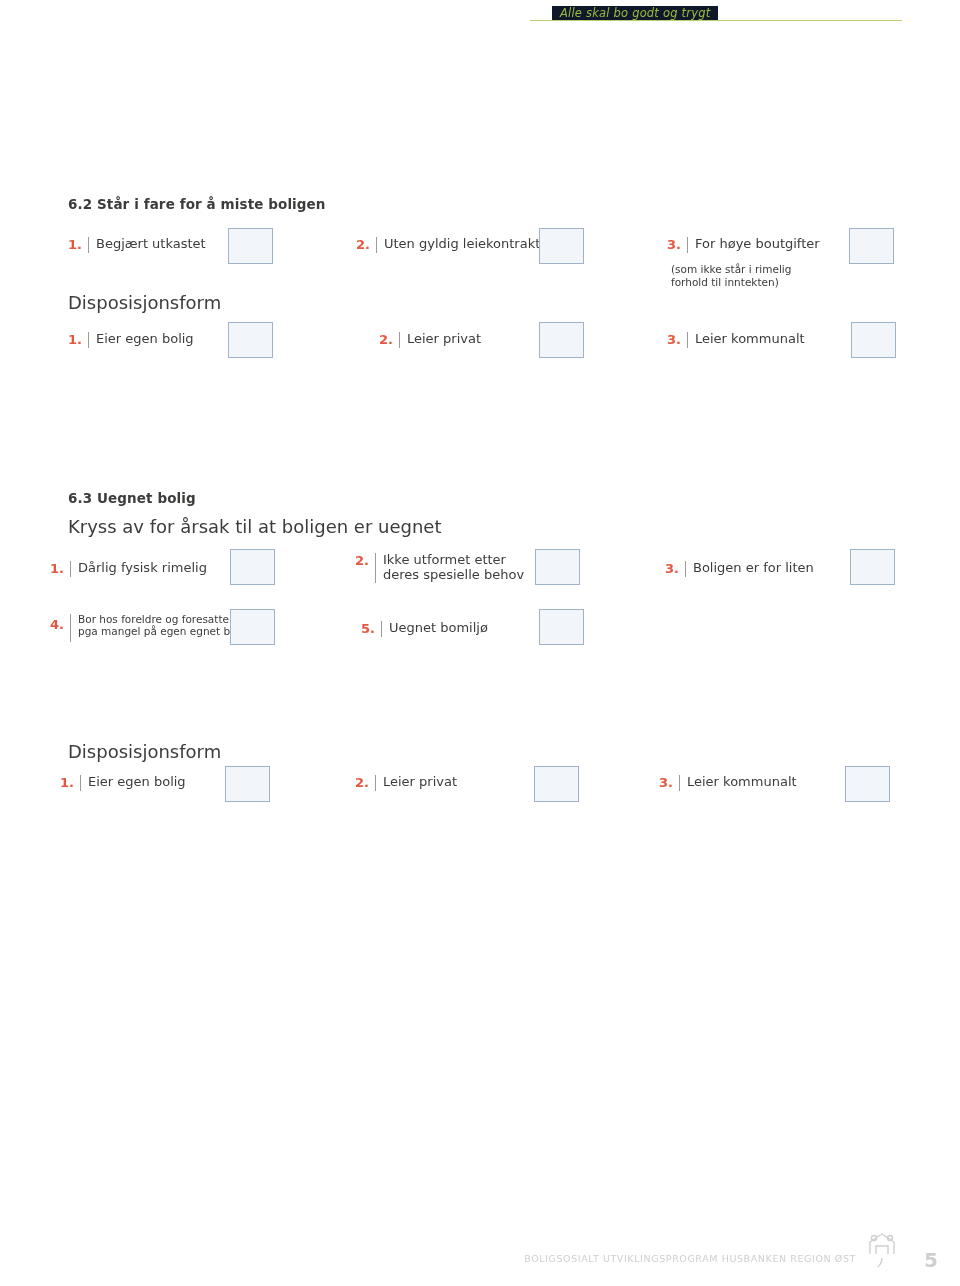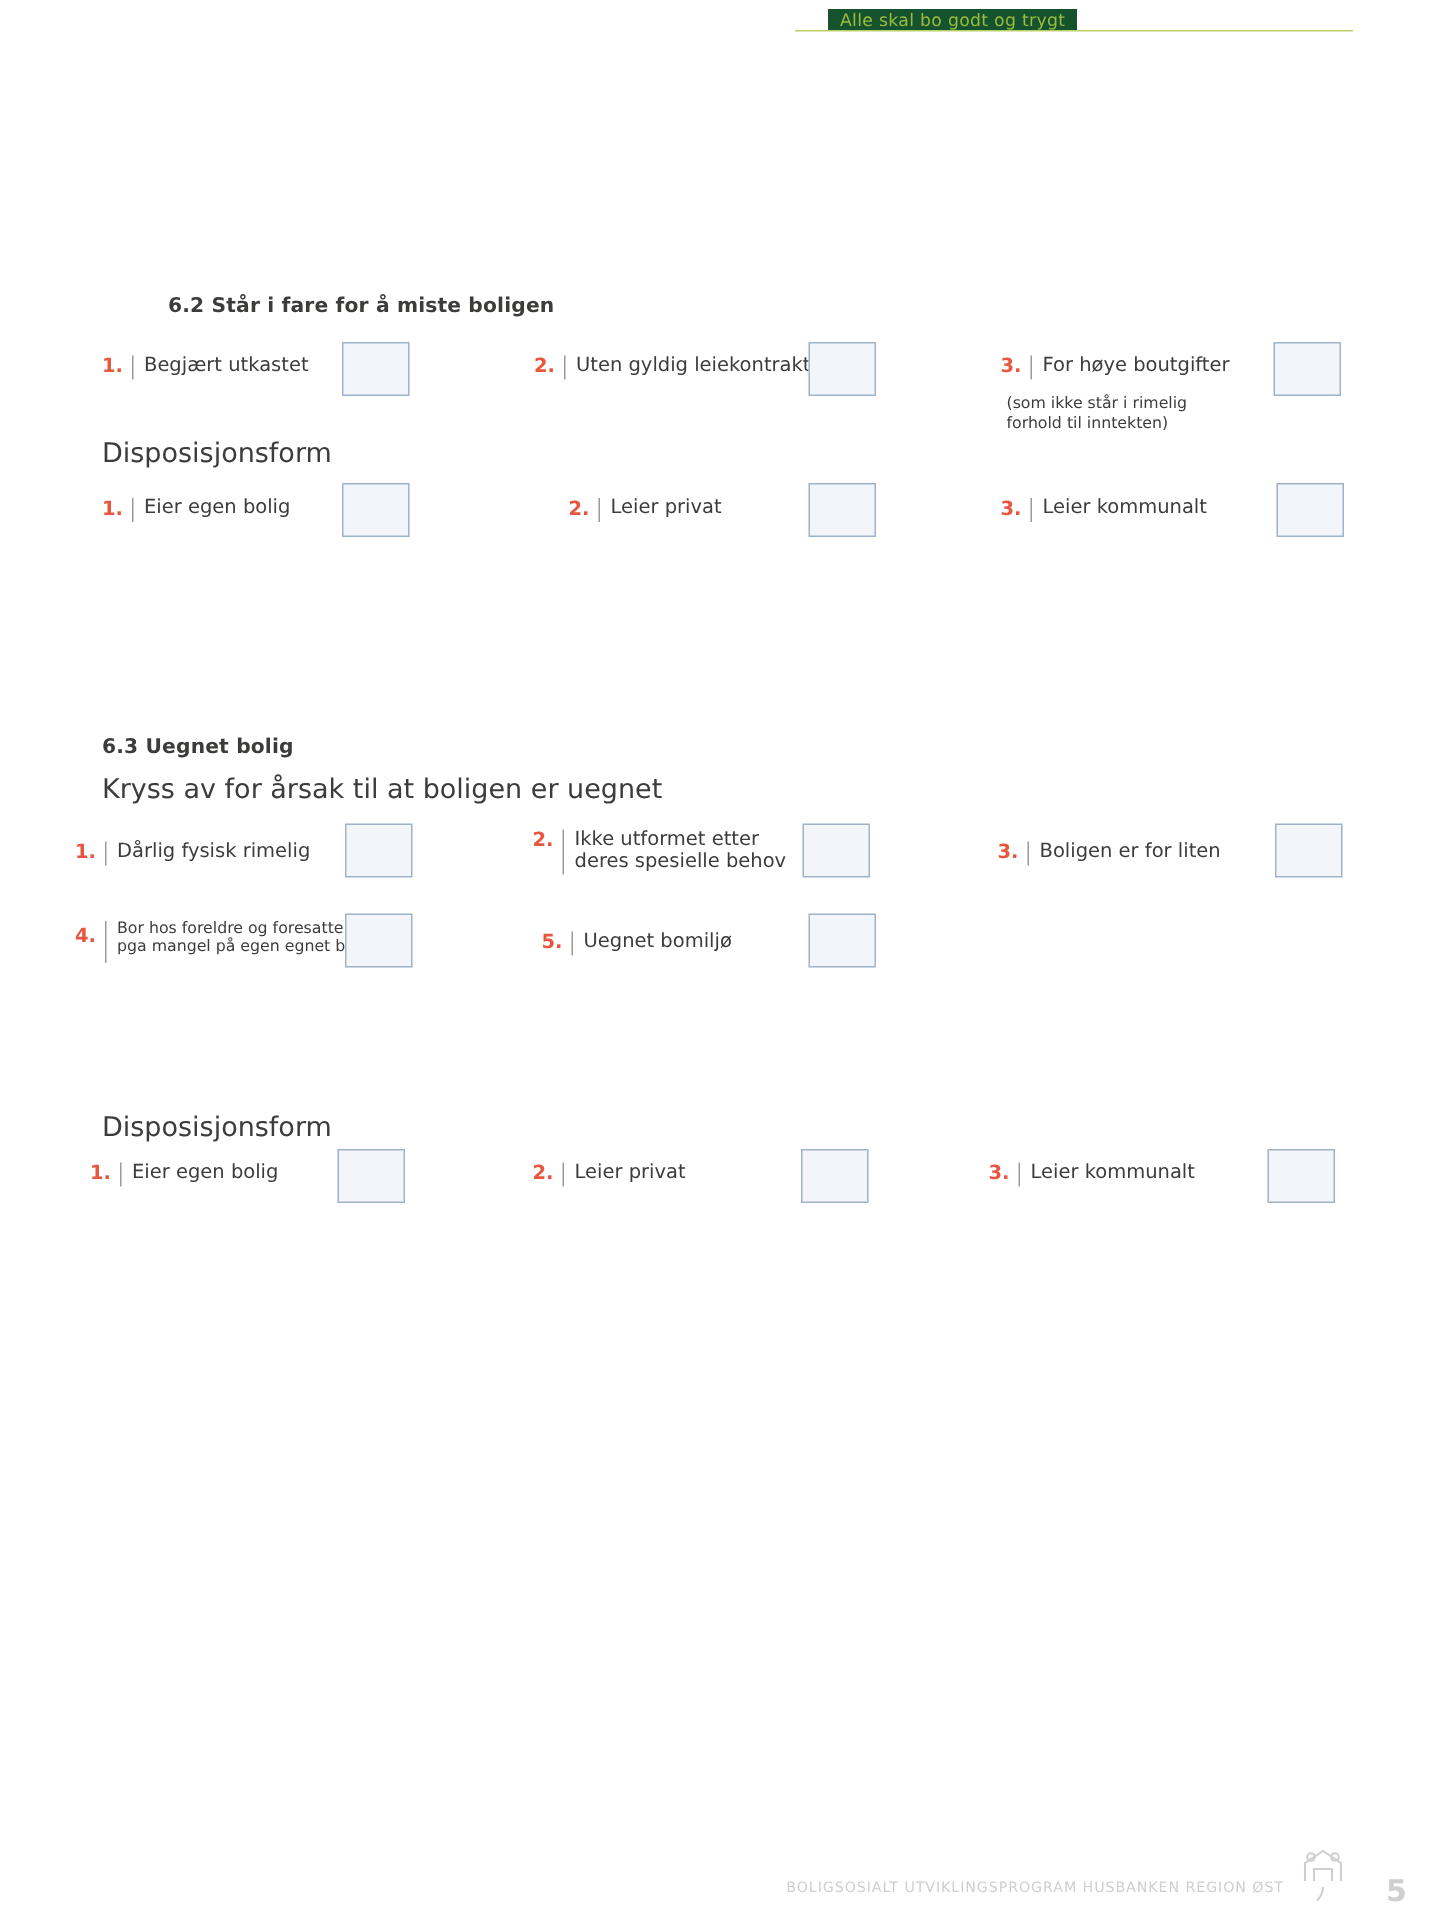--- a/index.html
+++ b/index.html
@@ -29,26 +29,27 @@
     top: 20px;
     left: 530px;
     width: 372px;
     height: 1px;
     background: #b9cf6a;
   }
   .header-title {
     position: absolute;
     top: 6px;
     left: 552px;
-    background: #14532d;
+    background: #0f172a;
     padding: 0 8px;
     font-size: 11.5px;
     color: #9bbb3e;
     letter-spacing: .2px;
     white-space: nowrap;
+    font-style: italic;
   }
 
   
   .section-title {
     font-size: 13.5px;
     font-weight: bold;
     color: #3c3c3b;
     letter-spacing: .1px;
   }
   .section-sub {
@@ -129,21 +130,21 @@
   }
 </style>
 </head>
 <body>
 
 <div class="page-header">
   <div class="header-rule"></div>
   <div class="header-title">Alle skal bo godt og trygt</div>
 </div>
 
-<div class="section-title" style="position:absolute; top:196px; left:68px;margin-left:44px;">6.2 Står i fare for å miste boligen</div>
+<div class="section-title" style="position:absolute; top:196px; left:68px;">6.2 Står i fare for å miste boligen</div>
 
 <div class="q-item" style="top:236px; left:68px;">
   <span class="q-num">1.</span>
   <span class="q-sep"></span>
   <span class="q-label">Begjært utkastet</span>
 </div>
 <div class="q-box" style="top:228px; left:228px;"></div>
 
 <div class="q-item" style="top:236px; left:356px;">
   <span class="q-num">2.</span>

